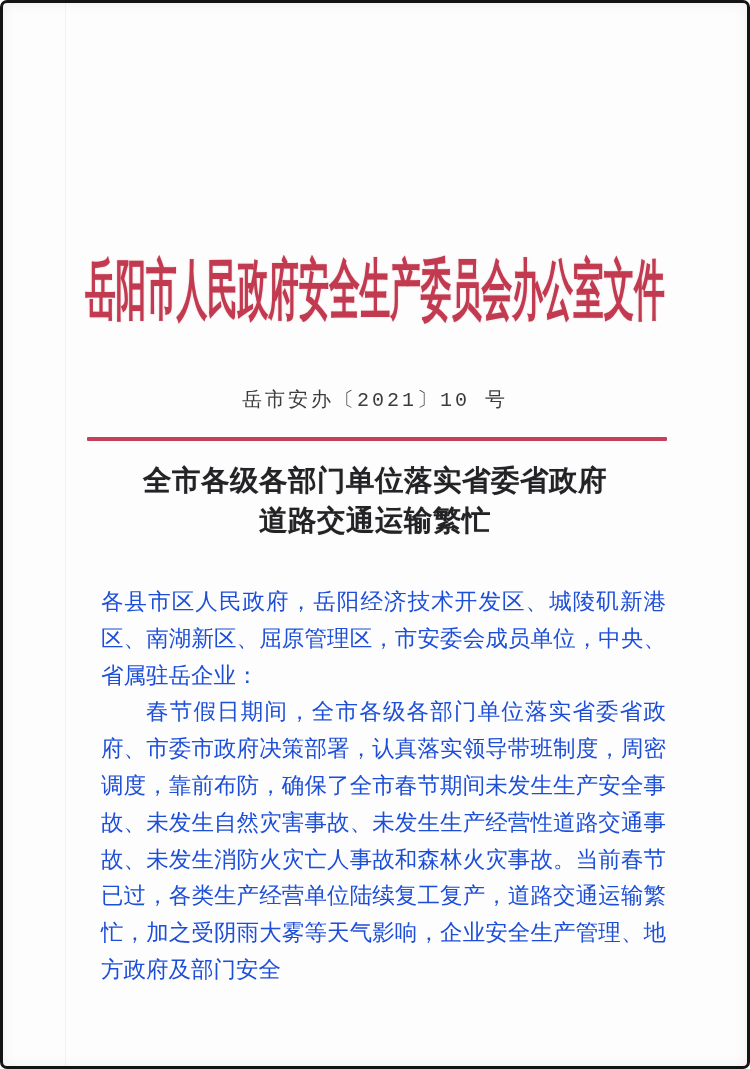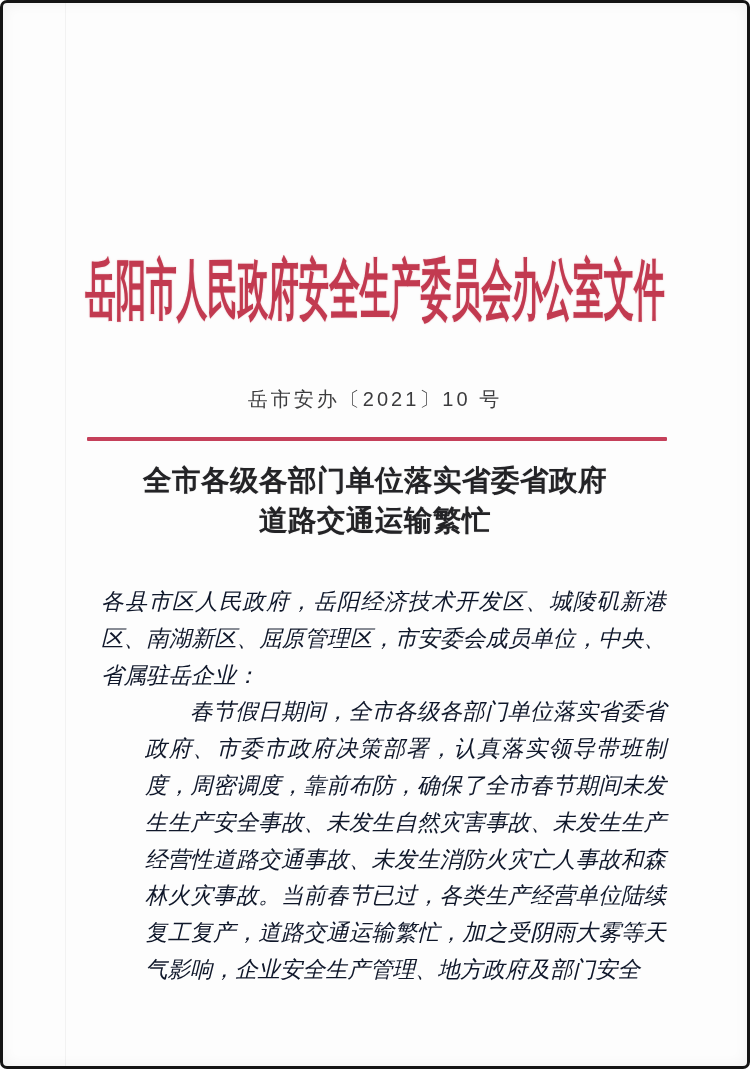--- a/index.html
+++ b/index.html
@@ -53,21 +53,21 @@
   }
   .doc-number {
     position: absolute;
     top: 383px;
     left: 0;
     right: 0;
     text-align: center;
     font-size: 20px;
     letter-spacing: 3px;
     color: #3c3c3e;
-    font-family: Liberation Sans, sans-serif;
+    font-family: Liberation Mono, monospace;
   }
   .red-divider {
     position: absolute;
     top: 434px;
     left: 84px;
     width: 580px;
     height: 4px;
     background: #c5405a;
     border-radius: 1px;
   }
@@ -86,33 +86,31 @@
     font-family: "Liberation Serif", "DejaVu Serif", serif;
     text-shadow: 0 0 1px rgba(0,0,0,0.25);
   }
   .body-block {
     position: absolute;
     top: 581px;
     left: 98px;
     width: 565px;
     font-size: 22.5px;
     line-height: 36.8px;
-    color: #0f172a;
+    color: #1d4ed8;
     text-align: justify;
     text-justify: inter-ideograph;
     font-family: "Liberation Serif", "DejaVu Serif", serif;
-    font-style: italic;
   }
   .body-block p {
     margin: 0;
     padding: 0;
   }
   .body-block p.indent {
     text-indent: 2em;
-    margin-left: 44px;
   }
 </style>
 </head>
 <body>
 
 <div class="scan-frame">
 
   <div class="fold-line"></div>
 
   <div class="red-header">

